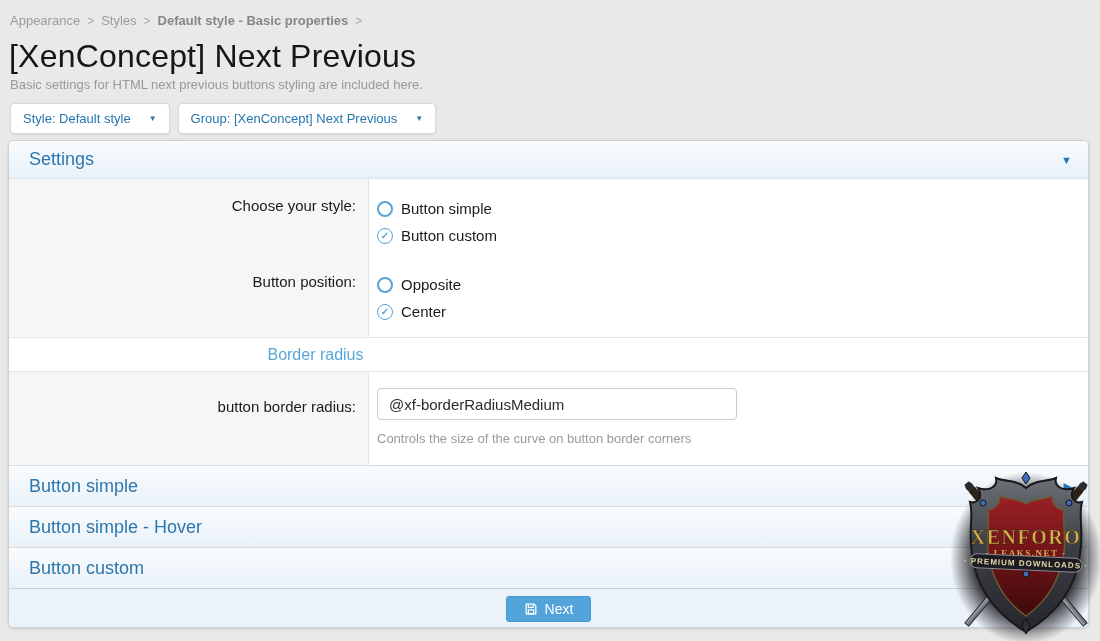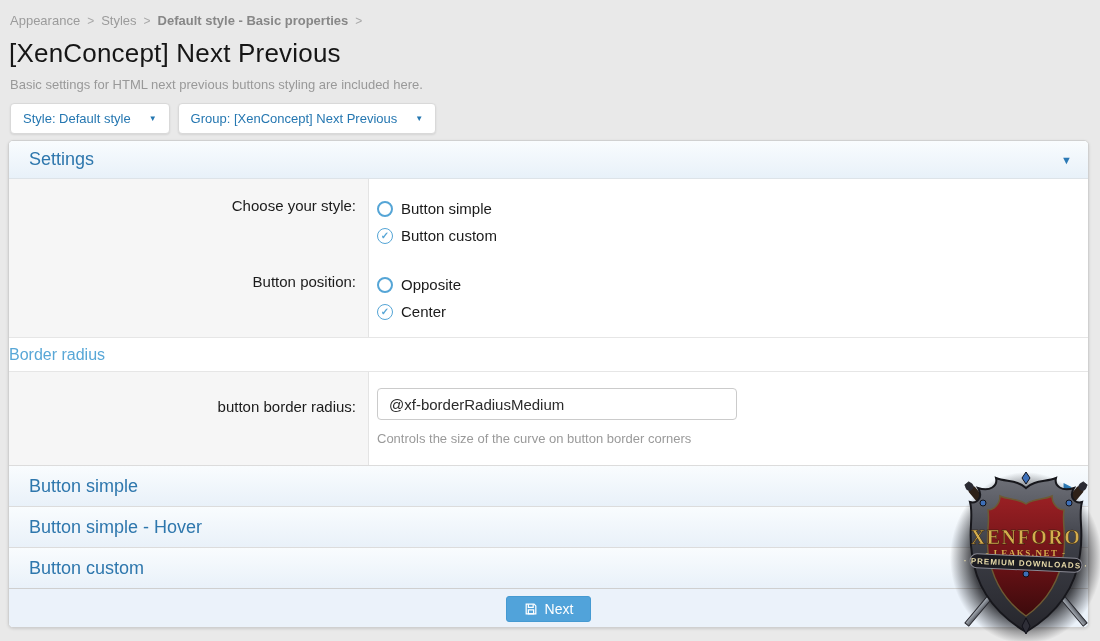--- a/index.html
+++ b/index.html
@@ -7,21 +7,21 @@
   body { font-family:"Liberation Sans", sans-serif; background:#e9e9e9; }
   .page { position:relative; width:1100px; height:641px; overflow:hidden; background:#e9e9e9; }
 
   
   .breadcrumb { position:absolute; top:13px; left:10px; font-size:13px; color:#9b9b9b; display:flex; gap:7px; align-items:center; }
   .breadcrumb .crumb { color:#9b9b9b; cursor:pointer; }
   .breadcrumb .crumb.bold { font-weight:bold; color:#878787; }
   .breadcrumb .sep { color:#a8a8a8; font-size:12px; }
 
   
-  .page-title { position:absolute; top:38px; left:9px; font-size:26px; font-weight:400; color:#161616; letter-spacing:0.2px; }
+  .page-title { position:absolute; top:38px; left:9px; font-size:32px; font-weight:400; color:#161616; letter-spacing:0.2px; }
   .page-desc { position:absolute; top:77px; left:10px; font-size:13px; color:#999; }
 
   
   .filter-bar { position:absolute; top:103px; left:10px; display:flex; gap:8px; }
   .filter-btn { background:#fff; border:1px solid #d9d9d9; border-radius:4px; box-shadow:0 1px 2px rgba(0,0,0,.09);
     color:#2577b1; font-size:13px; padding:7px 12px 7px 12px; display:flex; align-items:center; gap:18px; cursor:pointer; }
   .filter-btn .dd-arrow { font-size:8px; color:#2577b1; line-height:1; }
 
   
   .block-container { position:absolute; top:140px; left:8px; width:1081px; height:488px; background:#fff;
@@ -41,21 +41,21 @@
   .row-b { height:78px; } .row-b .cell-label { padding-top:14px; } .row-b .cell-content { padding-top:12px; }
 
   .radio-option { display:flex; align-items:center; gap:8px; height:27px; cursor:pointer; }
   .radio-icon { width:16px; height:16px; border:2px solid #55a5d6; border-radius:50%; position:relative; flex:none; background:#fff; }
   .radio-icon.checked { border-width:1.5px; }
   .radio-icon.checked::after { content:"✓"; position:absolute; left:0; top:0; right:0; bottom:0;
     display:flex; align-items:center; justify-content:center; font-size:10px; font-weight:bold; color:#55a5d6; line-height:1; }
   .radio-label { font-size:15px; color:#1b1b1b; }
 
   .minor-header { height:35px; background:#fff; border-top:1px solid #e6e6e6; border-bottom:1px solid #e6e6e6; display:flex; align-items:center; }
-  .minor-header-inner { width:613px; color:#58a7d7; font-size:16px; }
+  .minor-header-inner { width:613px; text-align:center; color:#58a7d7; font-size:16px; }
 
   .row-c { height:93px; } .row-c .cell-label { padding-top:26px; } .row-c .cell-content { padding-top:16px; }
   .text-input { width:360px; height:32px; border:1px solid #cbcbcb; border-radius:4px; padding:0 11px;
     font-size:15px; color:#2b2b2b; font-family:"Liberation Sans", sans-serif; background:#fff; outline:none; }
   .explain { margin-top:11px; font-size:13px; color:#9a9a9a; }
 
   .collapsed-header { height:41px; border-top:1px solid #dcdcdc; display:flex; align-items:center; padding:0 16px 0 20px;
     background:linear-gradient(to bottom,#f9fcfe,#e9f1f9); color:#2e77ad; font-size:18px; cursor:pointer; }
   .collapsed-header .chevron { margin-left:auto; font-size:11px; color:#2b79b5; }
 

